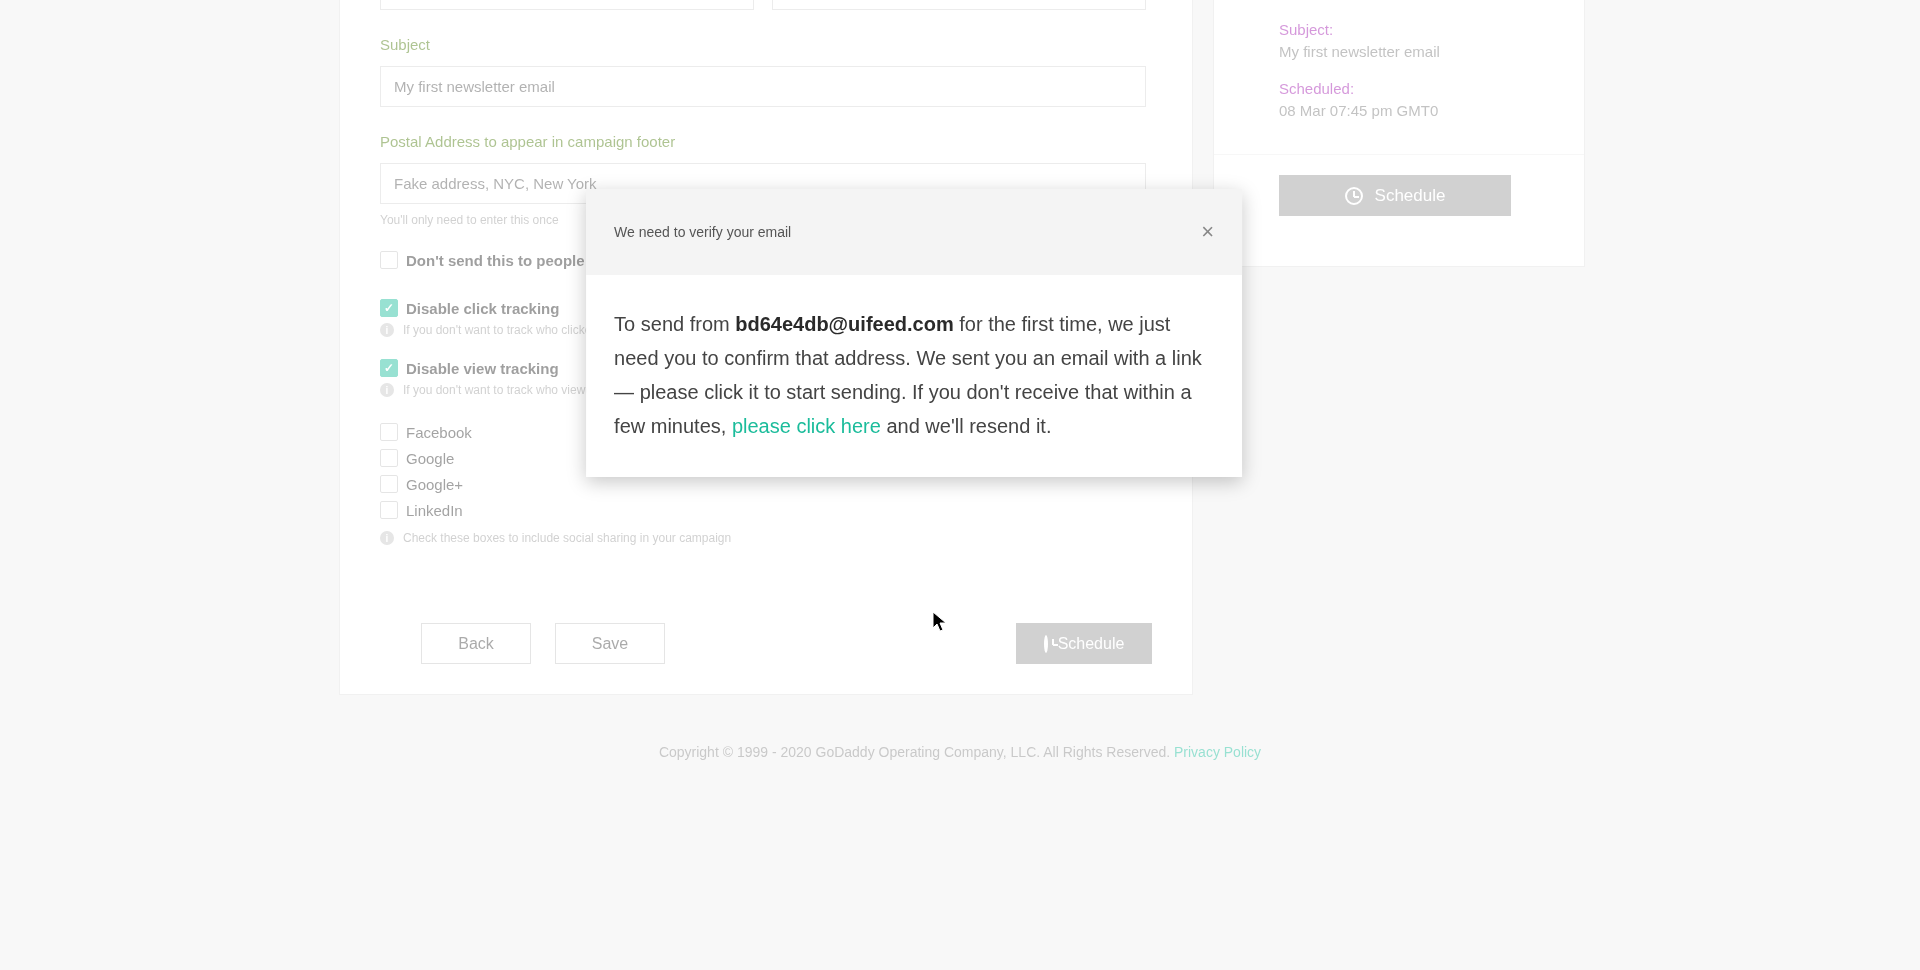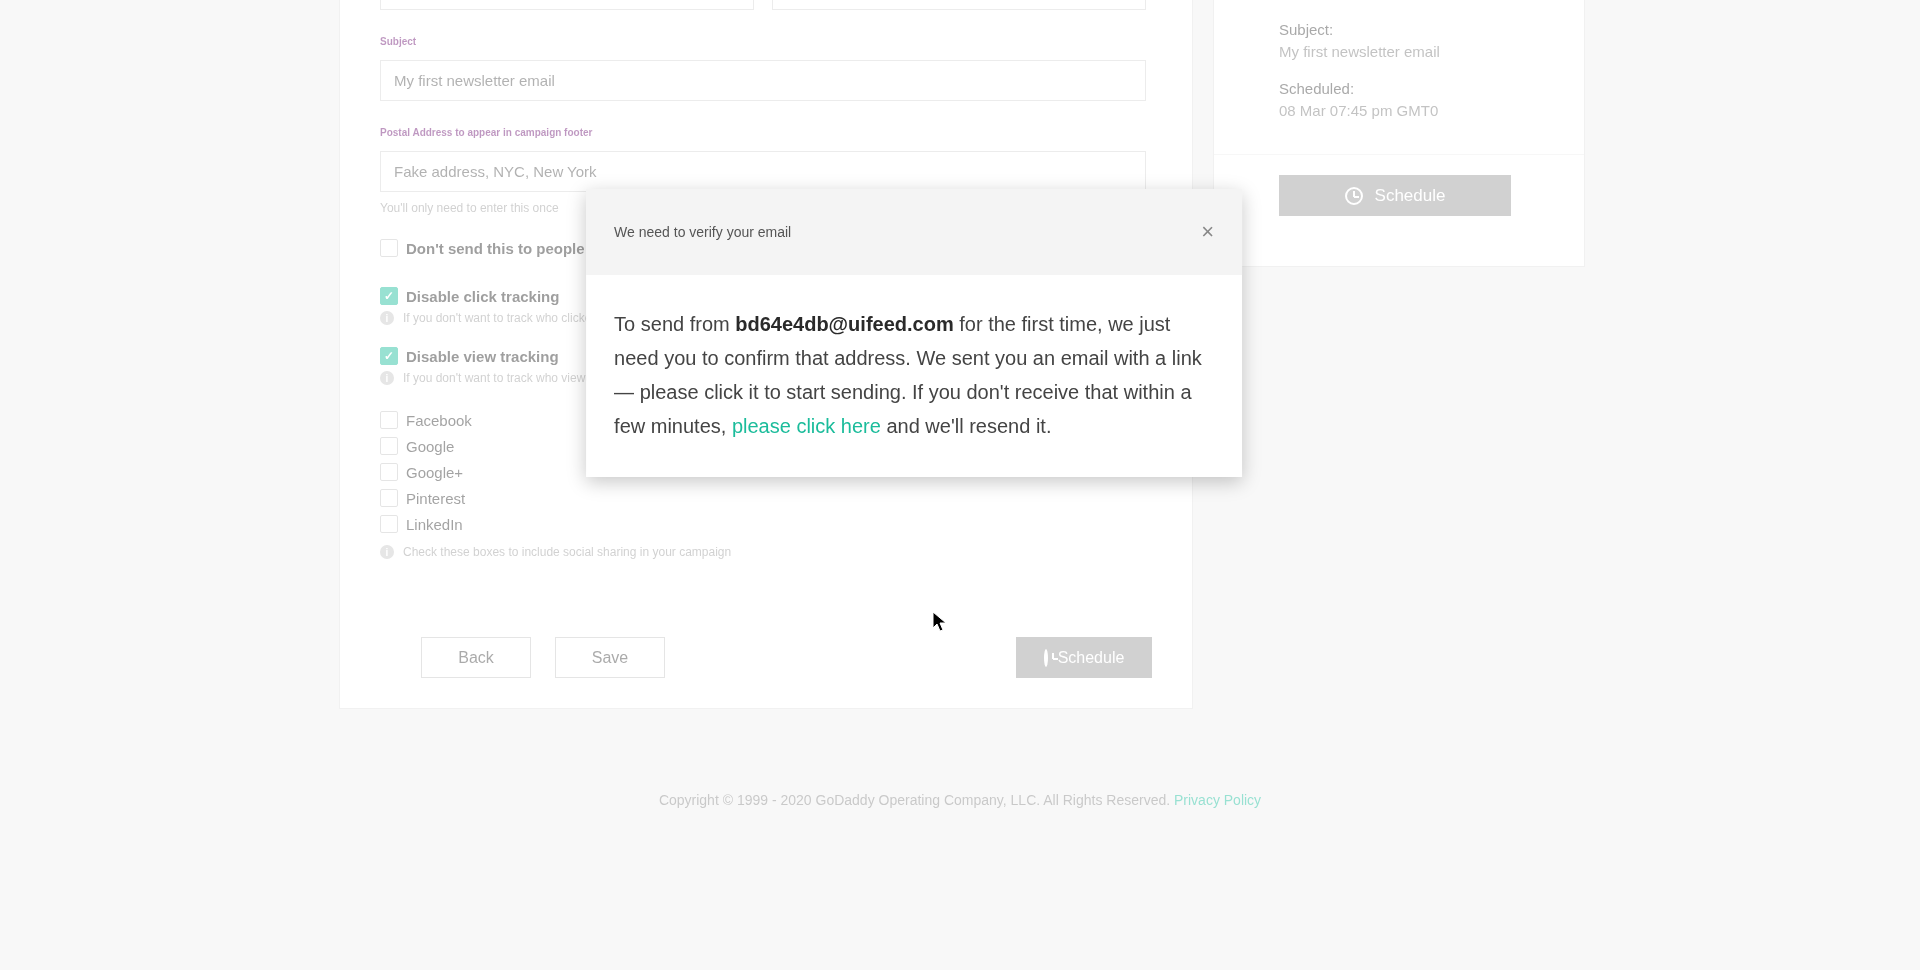--- a/index.html
+++ b/index.html
@@ -33,23 +33,23 @@
     width: 372px;
     background: #fff;
     border: 1px solid #e0e0e0;
     padding: 0 0 20px 0;
   }
   .side-inner {
     padding: 60px 65px 15px 65px;
   }
   .field-group { margin-top: 26px; }
   .field-label {
-    font-size: 10px;
-    font-weight: 700;
-    color: #701a75;
+    font-size: 15px;
+    font-weight: 400;
+    color: #4d7c0f;
     margin-bottom: 13px;
     display: block;
   }
   .text-input {
     width: 766px;
     height: 41px;
     border: 1px solid #d6d6d6;
     padding: 0 13px;
     font-size: 15px;
     color: #555;
@@ -174,21 +174,21 @@
     position: absolute;
     width: 5px;
     height: 2px;
     background: currentColor;
     left: 7px;
     top: 7px;
   }
   .side-row { margin-bottom: 20px; }
   .side-label {
     font-size: 15px;
-    color: #404040;
+    color: #a21caf;
     margin-bottom: 5px;
   }
   .side-value {
     font-size: 15px;
     color: #7a7a7a;
   }
   .side-schedule-wrap { padding: 0 65px 30px 65px; border-top:1px solid #eee; padding-top: 20px;}
   .btn-schedule-side {
     width: 232px;
     height: 41px;
@@ -199,21 +199,21 @@
     align-items: center;
     justify-content: center;
     gap: 12px;
     font-size: 17px;
     cursor: pointer;
   }
   .copyright {
     position: absolute;
     left: 0;
     width: 1546px;
-    top: 792px;
+    top: 744px;
     text-align: center;
     font-size: 14px;
     color: #888;
   }
   .copyright a { color: #1bbc9b; text-decoration: none; }
 
   
   .overlay {
     position: absolute;
     inset: 0;
@@ -325,24 +325,20 @@
       <div class="social-row">
         <span class="checkbox"></span>
         <span class="check-label light">Google</span>
       </div>
       <div class="social-row">
         <span class="checkbox"></span>
         <span class="check-label light">Google+</span>
       </div>
       <div class="social-row">
         <span class="checkbox"></span>
-        <span class="check-label light">Pinterest</span>
-      </div>
-      <div class="social-row">
-        <span class="checkbox"></span>
         <span class="check-label light">LinkedIn</span>
       </div>
       <div class="sub-helper" style="margin-top:12px;">
         <span class="info-icon">i</span>
         <span class="sub-helper-text">Check these boxes to include social sharing in your campaign</span>
       </div>
     </div>
 
     <div class="footer-buttons">
       <div class="left-btns">

